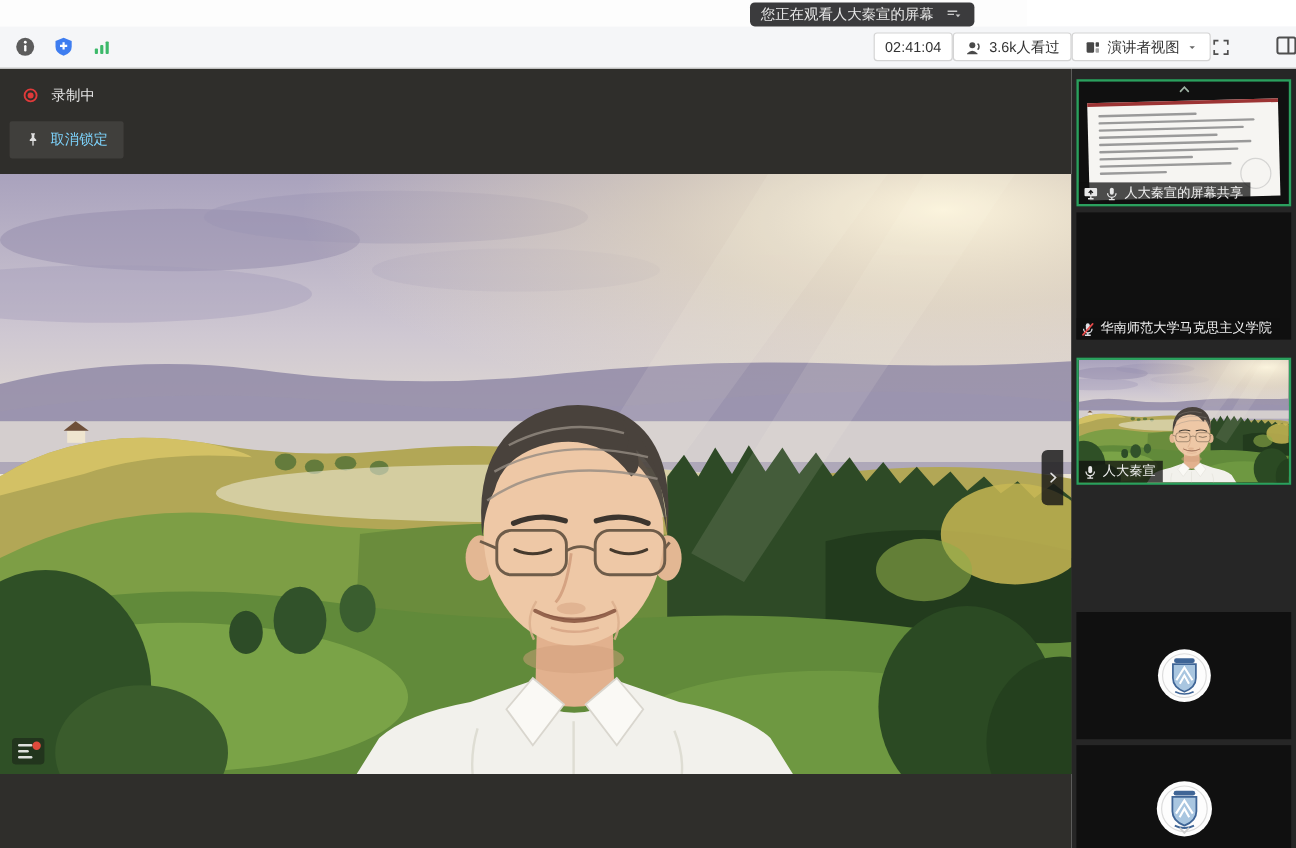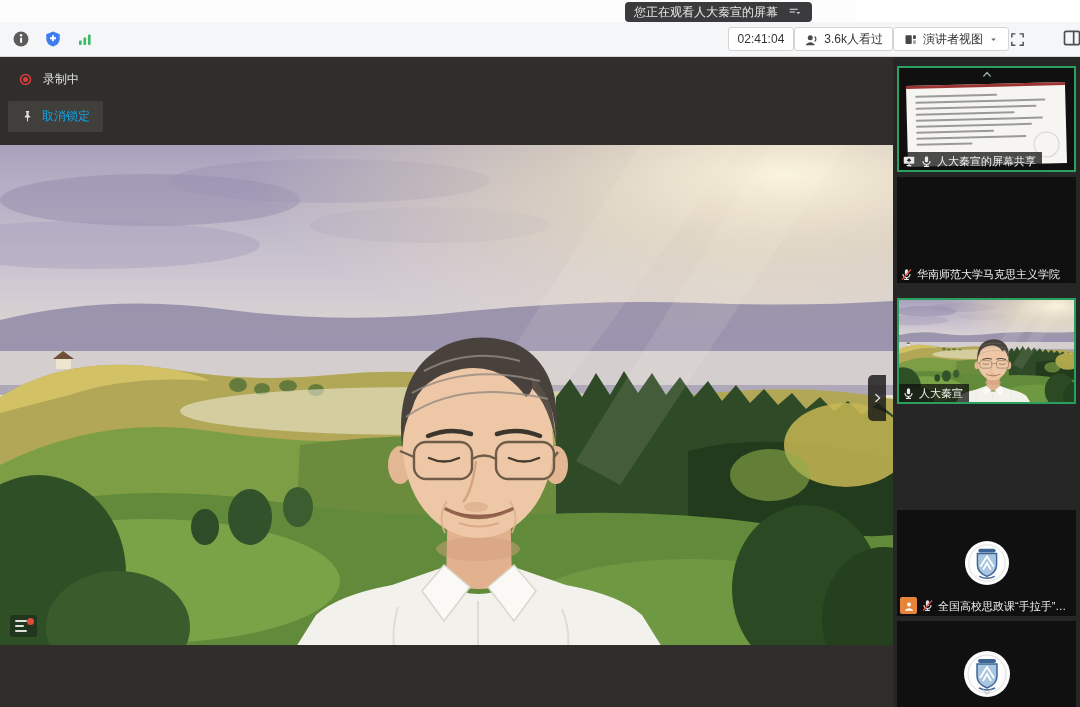--- a/index.html
+++ b/index.html
@@ -15,21 +15,21 @@
   .tb-left{display:flex;align-items:center;gap:14px;}
   .tb-right{margin-left:auto;display:flex;align-items:center;padding-right:42px;}
   .tb-box{display:flex;align-items:center;gap:5px;background:#fff;border:1px solid #d4d4d4;border-radius:3px;
        height:24px;padding:0 9px;font-size:12px;color:#333;box-sizing:border-box;white-space:nowrap;}
   .ic{display:block;}
   .panel-abs{position:absolute;left:1062px;top:6px;}
   
   .main{position:absolute;top:57px;left:0;width:893px;height:650px;background:#2f2e2b;}
   .rec{position:absolute;top:14px;left:18px;display:flex;align-items:center;gap:10px;color:#e4e4e4;font-size:12px;}
   .unpin{position:absolute;top:44px;left:8px;display:flex;align-items:center;gap:8px;background:#403f3c;
-       color:#0ea5e9;font-size:12px;padding:7px 13px;border:none;border-radius:2px;cursor:pointer;}
+       color:#7dd3fc;font-size:12px;padding:7px 13px;border:none;border-radius:2px;cursor:pointer;}
   .video{position:absolute;top:88px;left:0;width:893px;height:500px;overflow:hidden;background:#000;}
   .scene{position:absolute;top:0;left:0;width:100%;height:100%;}
   .watermark{position:absolute;left:10px;bottom:8px;width:27px;height:22px;background:rgba(20,20,20,.45);
        border-radius:3px;display:flex;flex-direction:column;justify-content:center;gap:3px;padding:4px 5px;box-sizing:border-box;}
   .watermark i{display:block;height:2px;background:rgba(255,255,255,.85);border-radius:1px;}
   .wm-dot{position:absolute;right:3px;top:3px;width:7px;height:7px;border-radius:50%;background:#e04b3c;}
   .collapse-handle{position:absolute;right:7px;top:318px;width:18px;height:46px;background:rgba(25,25,25,.82);
        border-radius:5px 0 0 5px;display:flex;align-items:center;justify-content:center;cursor:pointer;}
   
   .sidebar{position:absolute;top:57px;left:893px;width:187px;height:650px;background:#262626;overflow:hidden;}
@@ -407,31 +407,20 @@
       </div>
     </div>
 
 
     <div class="thumb t5">
       <div class="emblem-wrap">
           <svg viewBox="0 0 48 48" width="46" height="46">
             <use href="#emblem"></use>
           </svg>
         </div>
-      <div class="name-tag">
-        <span class="badge orange">
-            <svg class="ic" width="12" height="12" viewBox="0 0 24 24">
-              <use href="#icon-person-white"></use>
-            </svg>
-          </span>
-        <svg class="ic" width="13" height="13" viewBox="0 0 24 24" style="color:#dfe1e6">
-            <use href="#icon-mic-muted"></use>
-          </svg>
-        <span>全国高校思政课“手拉手”…</span>
-      </div>
     </div>
 
     <div class="thumb t6">
       <div class="emblem-wrap">
           <svg viewBox="0 0 48 48" width="48" height="48">
             <use href="#emblem"></use>
           </svg>
         </div>
       <div class="name-tag">
         

